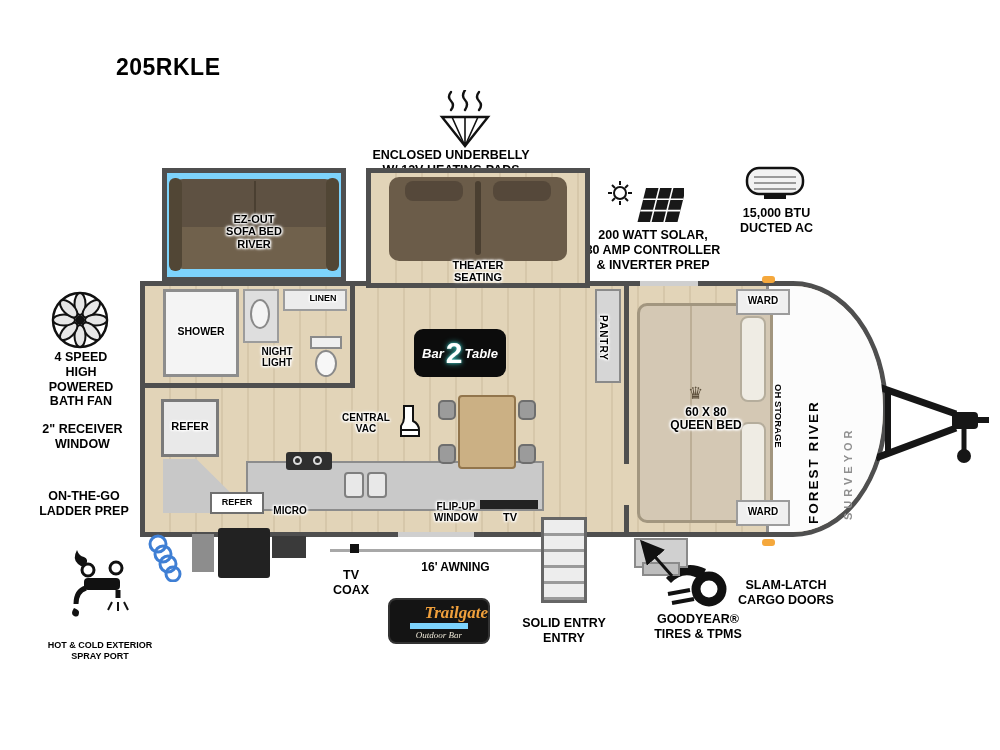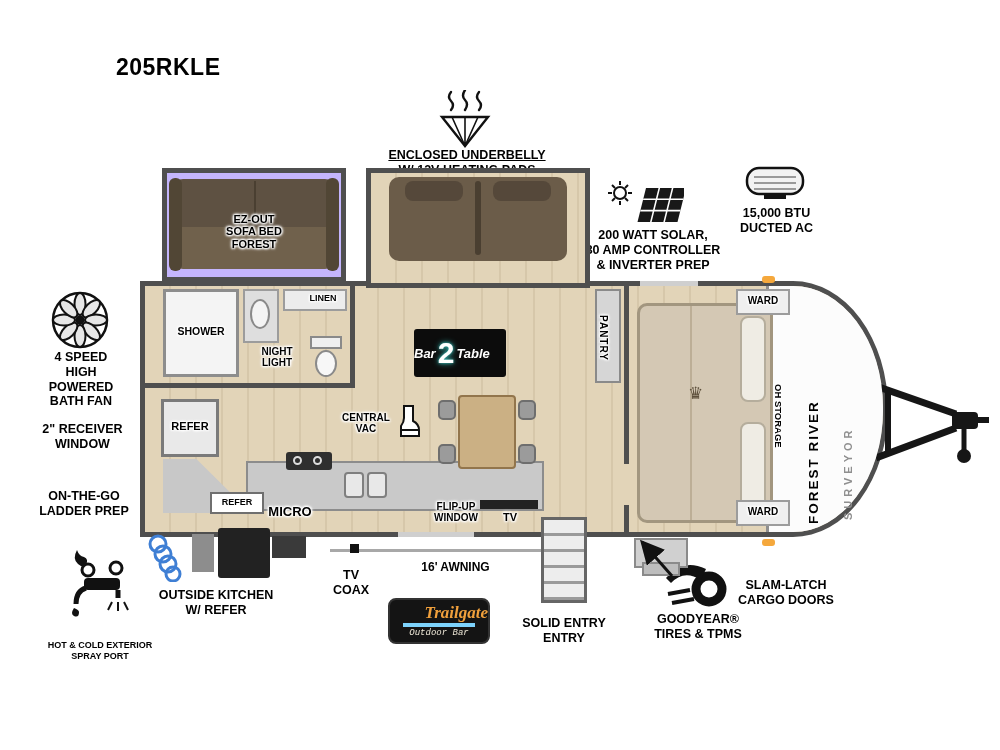--- a/index.html
+++ b/index.html
@@ -14,30 +14,30 @@
   .wall{position:absolute;background:#4f4f4f;}
   .floor{background:repeating-linear-gradient(90deg,#e2d4b8 0 24px,#d6c7aa 24px 26px);}
   .trailer{position:absolute;left:140px;top:281px;width:748px;height:256px;box-sizing:border-box;
            border:5px solid #4f4f4f;border-radius:0 95px 95px 0 / 0 128px 128px 0;}
   .cap{position:absolute;left:766px;top:286px;width:117px;height:246px;background:#fcfcfc;
        border-left:3px solid #8f8f8f;box-sizing:border-box;border-radius:0 90px 90px 0 / 0 121px 121px 0;z-index:2;}
   .vtext{writing-mode:vertical-rl;}
   .vtext-up{writing-mode:vertical-rl;transform:rotate(180deg);}
   .slidebox{position:absolute;box-sizing:border-box;border:5px solid #4f4f4f;z-index:3;}
   .furn{position:absolute;box-sizing:border-box;z-index:4;}
-  .b2t{position:absolute;left:414px;top:329px;width:92px;height:48px;background:#0c0c0c;border-radius:3px;
-       display:flex;align-items:center;justify-content:flex-start;z-index:6;color:#fff;}
+  .b2t{position:absolute;left:414px;top:329px;width:92px;height:48px;background:#0c0c0c;border-radius:9px;
+       display:flex;align-items:center;justify-content:center;z-index:6;color:#fff;}
   .b2t .bt{font-style:italic;font-size:13px;font-weight:700;}
   .b2t .two{font-size:30px;font-weight:800;margin:0 2px;color:#fff;
             text-shadow:0 0 3px #35b6b0,0 0 6px #35b6b0;}
   .tg{position:absolute;left:388px;top:598px;width:102px;height:46px;background:#141414;border:2px solid #333;
       border-radius:8px;text-align:center;box-sizing:border-box;padding-top:4px;z-index:6;}
   .tg .name{font-family:"Liberation Serif", serif;font-style:italic;font-weight:700;color:#f0a03c;font-size:17px;line-height:1;text-align:right;}
-  .tg .sub{display:inline-block;font-family:Liberation Mono, monospace;font-style:italic;color:#ece6d6;font-size:9px;
-           border-top:4px solid #7dd3fc;padding:1px 6px 0;margin-top:2px;}
+  .tg .sub{display:inline-block;font-family:Liberation Serif, serif;font-style:italic;color:#ece6d6;font-size:9px;
+           border-top:6px solid #7dd3fc;padding:1px 6px 0;margin-top:2px;}
   .steps{position:absolute;left:541px;top:517px;width:46px;height:86px;box-sizing:border-box;border:3px solid #666;
          background:repeating-linear-gradient(180deg,#ededed 0 13px,#9a9a9a 13px 16px);z-index:5;}
   .burner{position:absolute;width:9px;height:9px;border-radius:50%;border:2px solid #ddd;box-sizing:border-box;z-index:5;}
   svg{display:block;}
 </style>
 </head>
 <body>
 
 <div class="page">
 
@@ -57,38 +57,42 @@
     <path d="M12,16 L12,76" stroke="#161616" stroke-width="6" fill="none"></path>
     <rect x="76" y="36" width="26" height="17" rx="4" fill="#161616"></rect>
     <path d="M102,44 L113,44" stroke="#161616" stroke-width="6"></path>
     <path d="M88,53 V74" stroke="#161616" stroke-width="5"></path>
     <circle cx="88" cy="80" r="7" fill="#161616"></circle>
   </svg>
 
   <div class="abs" style="left:640px;top:281px;width:58px;height:5px;background:#cfcfcf;z-index:3;"></div>
   <div class="abs" style="left:398px;top:532px;width:76px;height:5px;background:#cfcfcf;z-index:3;"></div>
 
-  <div class="slidebox" style="left:162px;top:168px;width:184px;height:114px;background:#c4b5fd;">
+  <div class="slidebox" style="left:162px;top:168px;width:184px;height:114px;background:#7dd3fc;">
     <div class="furn" style="left:8px;top:6px;right:8px;height:48px;background:#5e5142;border-radius:8px 8px 0 0;"></div>
     <div class="furn" style="left:8px;top:54px;right:8px;bottom:8px;background:#70614c;border-radius:0 0 8px 8px;"></div>
     <div class="furn" style="left:2px;top:5px;width:13px;bottom:6px;background:#514635;border-radius:6px;"></div>
     <div class="furn" style="right:2px;top:5px;width:13px;bottom:6px;background:#514635;border-radius:6px;"></div>
     <div class="furn" style="left:50%;top:8px;width:2px;height:44px;background:#4a3f31;"></div>
     <div class="ilbl" style="left:0;right:0;top:40px;font-size:11px;">
       <span>EZ-OUT</span>
       <span>SOFA BED</span>
-      <span>FOREST</span>
+      <span>RIVER</span>
     </div>
   </div>
 
   <div class="slidebox floor" style="left:366px;top:168px;width:224px;height:120px;">
     <div class="furn" style="left:18px;top:4px;width:178px;height:84px;background:#6b5c49;border-radius:10px;"></div>
     <div class="furn" style="left:34px;top:8px;width:58px;height:20px;background:#55483a;border-radius:8px;"></div>
     <div class="furn" style="left:122px;top:8px;width:58px;height:20px;background:#55483a;border-radius:8px;"></div>
     <div class="furn" style="left:104px;top:8px;width:6px;height:74px;background:#4a3f31;border-radius:3px;"></div>
+    <div class="ilbl" style="left:0;right:0;top:86px;font-size:11px;">
+      <span>THEATER</span>
+      <span>SEATING</span>
+    </div>
   </div>
 
   <div class="wall" style="left:350px;top:286px;width:5px;height:100px;z-index:4;"></div>
   <div class="wall" style="left:145px;top:383px;width:210px;height:5px;z-index:4;"></div>
 
   <div class="furn" style="left:163px;top:289px;width:76px;height:88px;background:#f4f4f4;border:3px solid #8d8d8d;"></div>
   <div class="ilbl" style="left:163px;top:326px;width:76px;font-size:10.5px;">SHOWER</div>
 
   <div class="furn" style="left:243px;top:289px;width:36px;height:54px;background:#dedede;border:2px solid #9c9c9c;"></div>
   <div class="furn" style="left:250px;top:299px;width:20px;height:30px;border:2px solid #8a8a8a;border-radius:50%;background:#f4f4f4;"></div>
@@ -113,21 +117,21 @@
   <div class="ilbl" style="left:210px;top:497px;width:54px;font-size:9px;z-index:6;">REFER</div>
 
   <div class="furn" style="left:246px;top:461px;width:298px;height:50px;background:#c9c9c9;border:2px solid #8c8c8c;"></div>
   <div class="furn" style="left:286px;top:452px;width:46px;height:18px;background:#2f2f2f;border-radius:3px;z-index:5;"></div>
   <div class="burner" style="left:293px;top:456px;"></div>
   <div class="burner" style="left:313px;top:456px;"></div>
   <div class="furn" style="left:344px;top:472px;width:20px;height:26px;background:#e8e8e8;border:2px solid #7f7f7f;border-radius:4px;z-index:5;"></div>
   <div class="furn" style="left:367px;top:472px;width:20px;height:26px;background:#e8e8e8;border:2px solid #7f7f7f;border-radius:4px;z-index:5;"></div>
   <div class="furn" style="left:480px;top:500px;width:58px;height:9px;background:#222;z-index:5;"></div>
 
-  <div class="ilbl" style="left:258px;top:505px;width:64px;font-size:13px;">MICRO</div>
+  <div class="ilbl" style="left:258px;top:505px;width:64px;font-size:10px;">MICRO</div>
   <div class="ilbl" style="left:424px;top:501px;width:64px;font-size:10px;">
     <span>FLIP-UP</span>
     <span>WINDOW</span>
   </div>
   <div class="ilbl" style="left:490px;top:511px;width:40px;font-size:11px;">TV</div>
 
   <div class="furn" style="left:458px;top:395px;width:58px;height:74px;background:#cbb084;border:2px solid #92754c;border-radius:4px;"></div>
   <div class="furn" style="left:438px;top:400px;width:18px;height:20px;background:#9b9b9b;border:2px solid #6e6e6e;border-radius:5px;"></div>
   <div class="furn" style="left:438px;top:444px;width:18px;height:20px;background:#9b9b9b;border:2px solid #6e6e6e;border-radius:5px;"></div>
   <div class="furn" style="left:518px;top:400px;width:18px;height:20px;background:#9b9b9b;border:2px solid #6e6e6e;border-radius:5px;"></div>
@@ -152,20 +156,24 @@
   <div class="ilbl vtext" style="left:598px;top:296px;height:84px;font-size:10px;letter-spacing:1px;">PANTRY</div>
 
   <div class="wall" style="left:624px;top:286px;width:5px;height:178px;z-index:4;"></div>
   <div class="wall" style="left:624px;top:505px;width:5px;height:28px;z-index:4;"></div>
 
   <div class="furn" style="left:637px;top:303px;width:136px;height:220px;background:#d4c8b4;border:3px solid #a2967f;border-radius:10px;"></div>
   <div class="furn" style="left:690px;top:306px;width:2px;height:214px;background:#bcae96;"></div>
   <div class="furn" style="left:740px;top:316px;width:26px;height:86px;background:#efece4;border:2px solid #b5ad9c;border-radius:8px;"></div>
   <div class="furn" style="left:740px;top:422px;width:26px;height:86px;background:#efece4;border:2px solid #b5ad9c;border-radius:8px;"></div>
   <div class="abs" style="left:688px;top:383px;font-size:17px;color:#5e503c;z-index:6;">♛</div>
+  <div class="ilbl" style="left:648px;top:406px;width:116px;font-size:12px;">
+    <span>60 X 80</span>
+    <span>QUEEN BED</span>
+  </div>
 
   <div class="ilbl vtext" style="left:772px;top:378px;height:76px;font-size:9.5px;">OH STORAGE</div>
 
   <div class="furn" style="left:736px;top:289px;width:54px;height:26px;background:#efefef;border:2px solid #9c9c9c;z-index:5;"></div>
   <div class="ilbl" style="left:736px;top:295px;width:54px;font-size:10px;">WARD</div>
   <div class="furn" style="left:736px;top:500px;width:54px;height:26px;background:#efefef;border:2px solid #9c9c9c;z-index:5;"></div>
   <div class="ilbl" style="left:736px;top:506px;width:54px;font-size:10px;">WARD</div>
 
   <div class="steps"></div>
 
@@ -197,21 +205,21 @@
 
   <svg class="abs" style="left:430px;top:90px;" width="70" height="58" viewBox="0 0 70 58">
     <g stroke="#111" stroke-width="2.4" fill="none" stroke-linecap="round">
       <path d="M21,2 q-4,5 0,9 q4,4 0,9"></path>
       <path d="M35,0 q-4,6 0,10 q4,4 0,10"></path>
       <path d="M49,2 q-4,5 0,9 q4,4 0,9"></path>
     </g>
     <path d="M35,56 L12,27 L58,27 Z" fill="#fff" stroke="#111" stroke-width="2.4"></path>
     <path d="M35,56 L22,27 M35,56 L35,27 M35,56 L48,27" stroke="#111" stroke-width="1.6"></path>
   </svg>
-  <div class="co" style="left:372px;top:148px;width:190px;text-decoration:underline;">
+  <div class="co" style="left:356px;top:148px;width:190px;">
     <span>ENCLOSED UNDERBELLY</span>
     <span>W/ 12V HEATING PADS</span>
   </div>
 
   <svg class="abs" style="left:608px;top:180px;" width="76" height="48" viewBox="0 0 76 48">
     <circle cx="12" cy="13" r="6" fill="none" stroke="#111" stroke-width="2"></circle>
     <g stroke="#111" stroke-width="2">
       <line x1="12" y1="1" x2="12" y2="5"></line>
         <line x1="12" y1="21" x2="12" y2="25"></line>
       <line x1="0" y1="13" x2="4" y2="13"></line>
@@ -284,24 +292,20 @@
         <line x1="60" y1="54" x2="60" y2="63"></line>
         <line x1="66" y1="54" x2="70" y2="62"></line>
     </g>
     <path d="M16,60 q-4,6 0,8 q5,2 5,-4 q0,-2 -5,-4 Z" fill="#111"></path>
   </svg>
   <div class="co" style="left:35px;top:624px;width:130px;font-size:9px;margin-top:16px;">
     <span>HOT &amp; COLD EXTERIOR</span>
     <span>SPRAY PORT</span>
   </div>
 
-  <div class="co" style="left:155px;top:588px;width:122px;">
-    <span>OUTSIDE KITCHEN</span>
-    <span>W/ REFER</span>
-  </div>
 
   <div class="co" style="left:328px;top:568px;width:46px;">
     <span>TV</span>
     <span>COAX</span>
   </div>
 
   <div class="co" style="left:408px;top:560px;width:95px;font-size:12px;">16' AWNING</div>
 
   <div class="tg">
     <div class="name">Trailgate</div>

